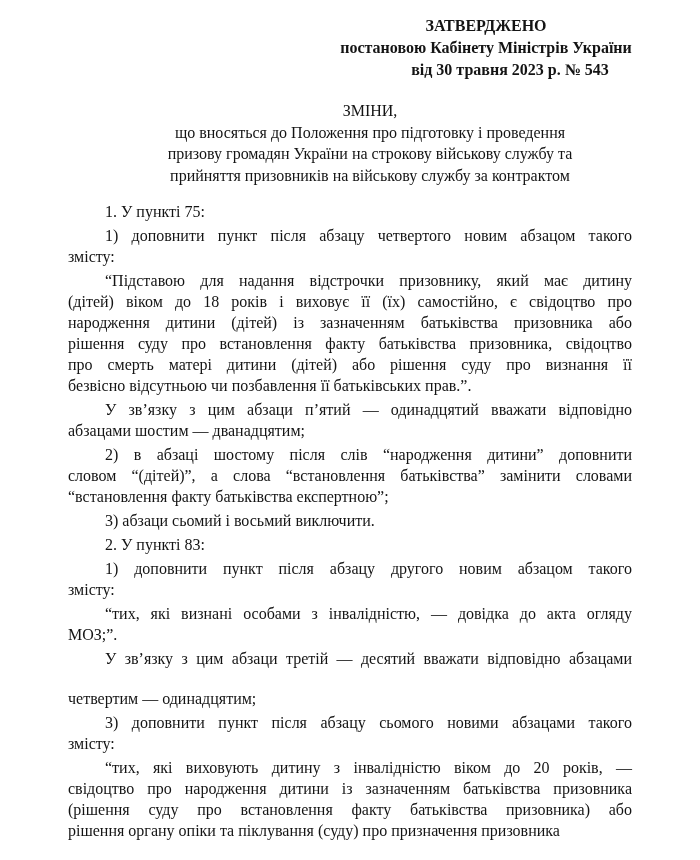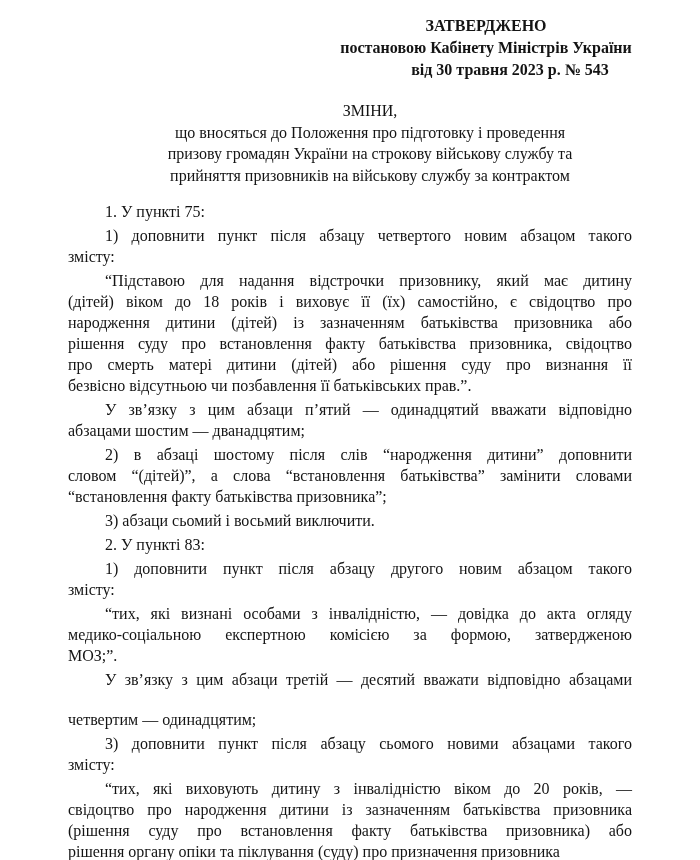--- a/index.html
+++ b/index.html
@@ -89,39 +89,38 @@
     </p>
 
     <p class="para">
       <span class="ln ind">У зв’язку з цим абзаци п’ятий — одинадцятий вважати відповідно</span>
       <span class="ln last">абзацами шостим — дванадцятим;</span>
     </p>
 
     <p class="para">
       <span class="ln ind">2) в абзаці шостому після слів “народження дитини” доповнити</span>
       <span class="ln">словом “(дітей)”, а слова “встановлення батьківства” замінити словами</span>
-      <span class="ln last">“встановлення факту батьківства призовника”;</span>
+      <span class="ln last">“встановлення факту батьківства експертною”;</span>
     </p>
 
     <p class="para">
       <span class="ln last ind">3) абзаци сьомий і восьмий виключити.</span>
     </p>
 
     <p class="para">
       <span class="ln last ind">2. У пункті 83:</span>
     </p>
 
     <p class="para">
       <span class="ln ind">1) доповнити пункт після абзацу другого новим абзацом такого</span>
       <span class="ln last">змісту:</span>
     </p>
 
     <p class="para">
       <span class="ln ind">“тих, які визнані особами з інвалідністю, — довідка до акта огляду</span>
-      <span class="ln">медико-соціальною експертною комісією за формою, затвердженою</span>
       <span class="ln last">МОЗ;”.</span>
     </p>
 
     <p class="para">
       <span class="ln ind">У зв’язку з цим абзаци третій — десятий вважати відповідно абзацами</span>
     </p>
 
     <p class="para page-gap">
       <span class="ln last">четвертим — одинадцятим;</span>
     </p>

